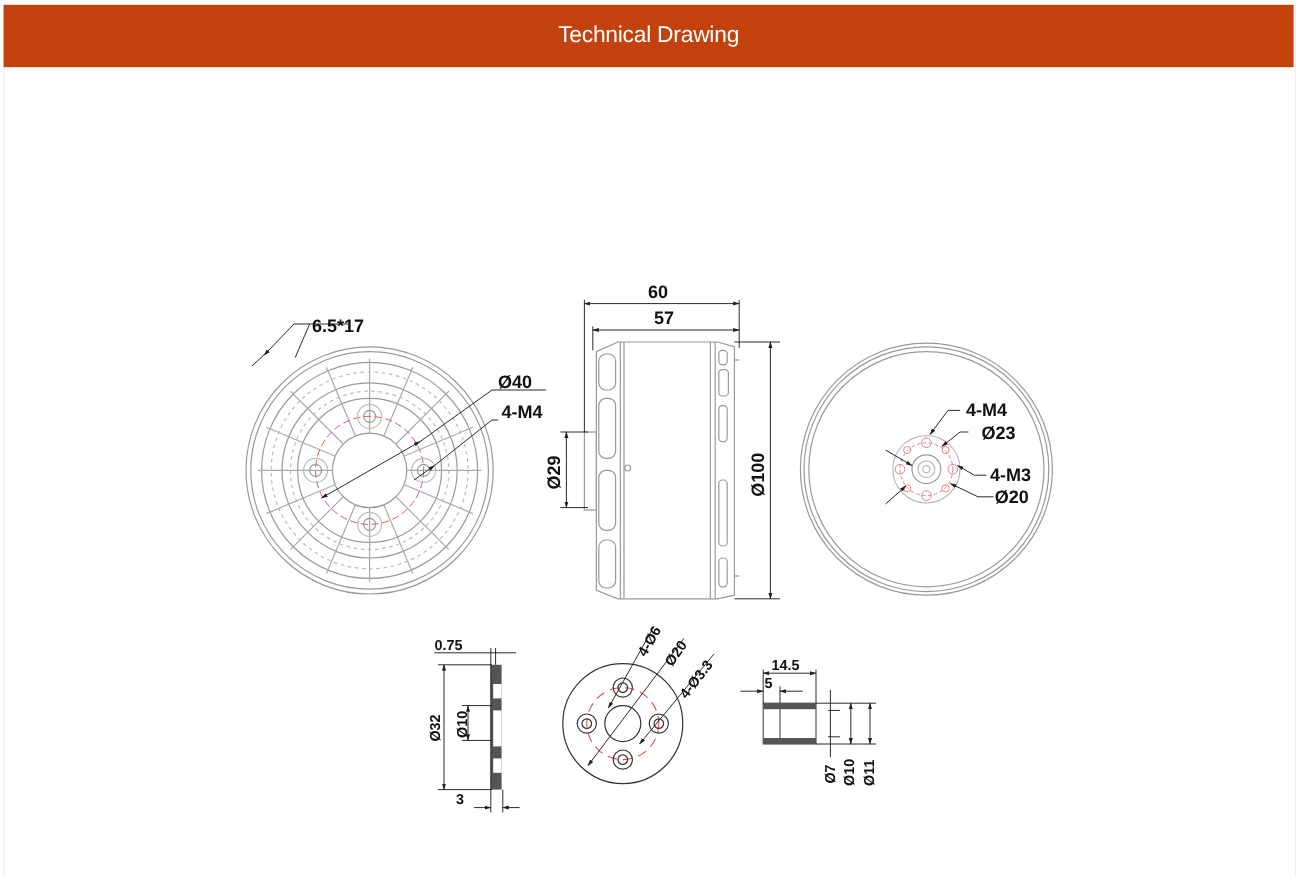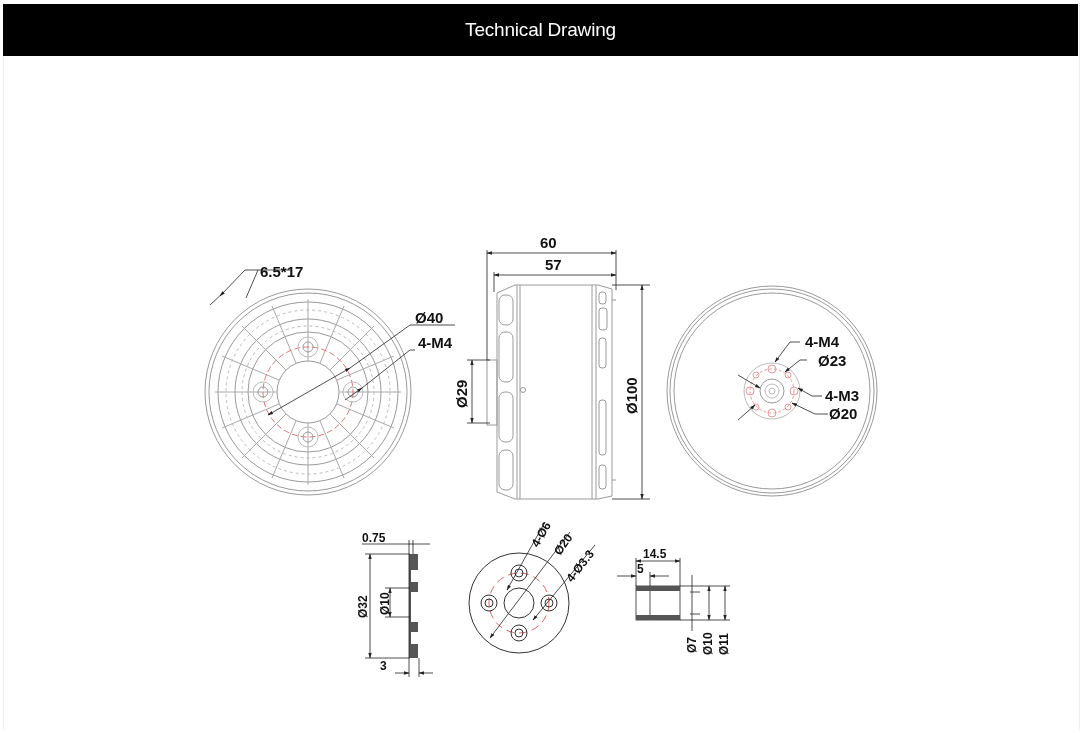--- a/index.html
+++ b/index.html
@@ -1,18 +1,18 @@
 <!DOCTYPE html>
 <html><head>
 <meta charset="utf-8">
 <style>
   html,body{margin:0;padding:0;background:#fff;}
   body{width:1081px;height:733px;position:relative;overflow:hidden;font-family:"DejaVu Sans",sans-serif;}
   .page-frame{position:absolute;left:3px;top:3px;width:1075px;height:727px;background:#fff;border-left:1px solid #eee;border-right:1px solid #eee;}
-  .header-bar{position:absolute;left:3px;top:4px;width:1075px;height:52px;background:#000000;display:flex;align-items:center;justify-content:center;}
+  .header-bar{position:absolute;left:3px;top:4px;width:1075px;height:52px;background:#c2410c;display:flex;align-items:center;justify-content:center;}
   .header-title{color:#fff;font-family:"Liberation Sans",sans-serif;font-size:19px;letter-spacing:-0.2px;}
   svg.drawing{position:absolute;left:0;top:0;width:1081px;height:733px;}
   svg text{font-family:"Liberation Sans",sans-serif;font-weight:bold;fill:#111;}
 </style>
 </head>
 <body>
 
 <div class="page-frame"></div>
 
 <div class="header-bar">

